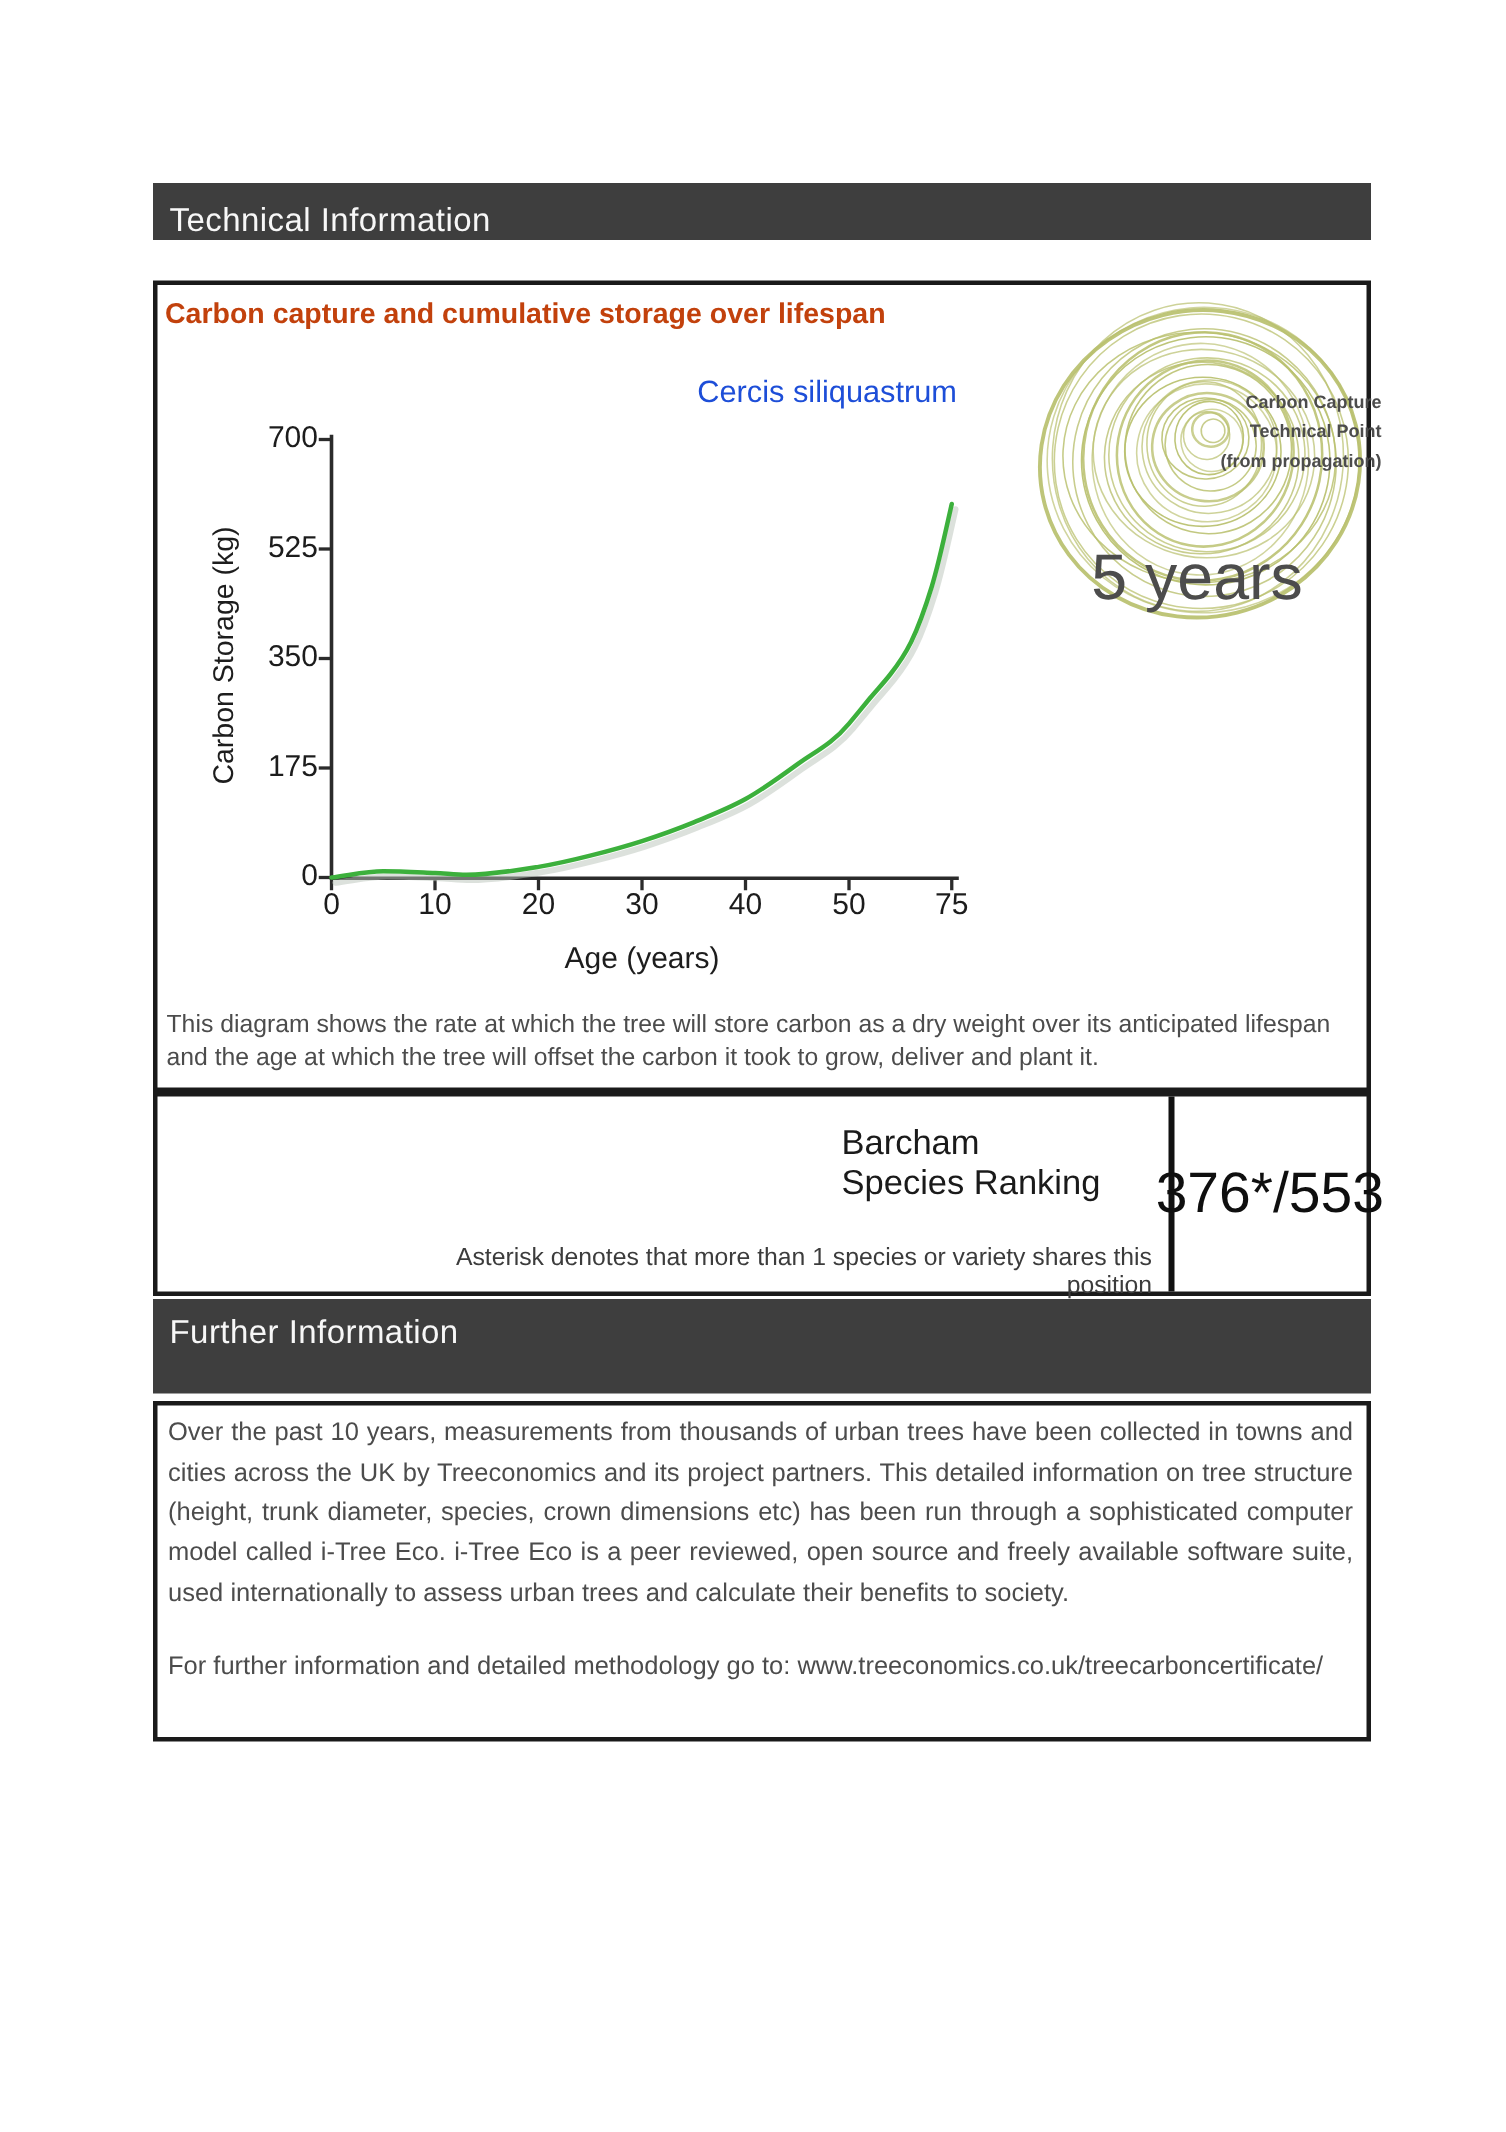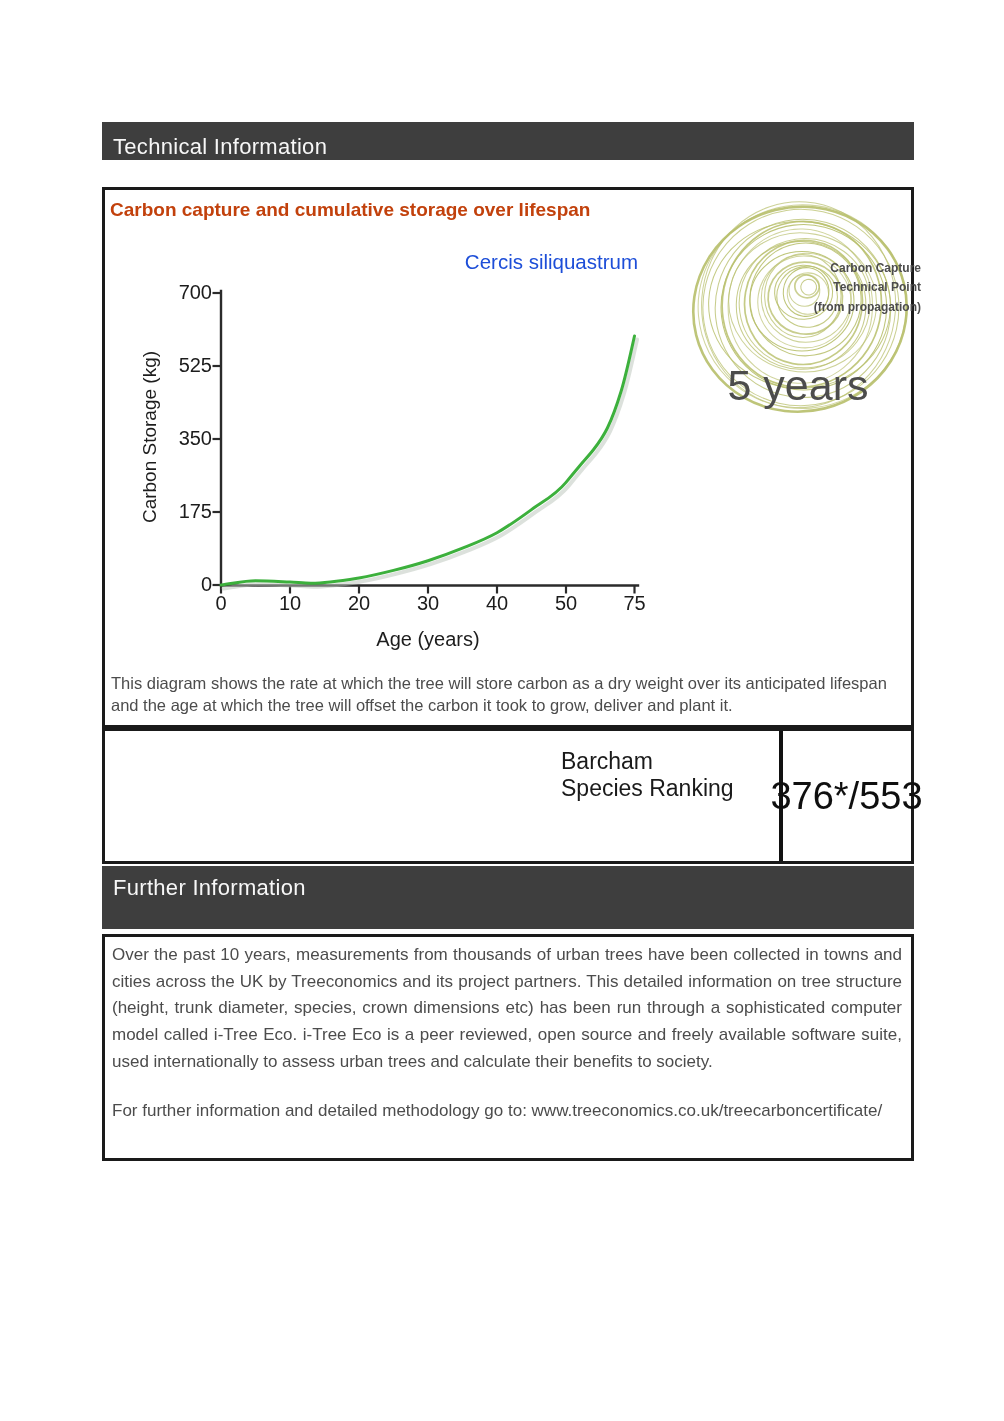--- a/index.html
+++ b/index.html
@@ -157,20 +157,21 @@
 
   <div class="chart-caption">This diagram shows the rate at which the tree will store carbon as a dry weight over its anticipated lifespan and the age at which the tree will offset the carbon it took to grow, deliver and plant it.</div>
 
   <div class="box" id="ranking-box">
     <div class="rank-divider"></div>
   </div>
   <div class="rank-label">
     <div>Barcham</div>
     <div>Species Ranking</div>
   </div>
+  <div class="rank-foot">Asterisk denotes that more than 1 species or variety shares this position</div>
   <div class="rank-value">376*/553</div>
 
   <div class="bar" id="bar-further" style="background: rgb(62, 62, 62); text-align: center;">
     <div class="bar-title">Further Information</div>
   </div>
 
   <div class="box" id="info-box"></div>
   <div class="info-par">Over the past 10 years, measurements from thousands of urban trees have been collected in towns and cities across the UK by Treeconomics and its project partners. This detailed information on tree structure (height, trunk diameter, species, crown dimensions etc) has been run through a sophisticated computer model called i-Tree Eco. i-Tree Eco is a peer reviewed, open source and freely available software suite, used internationally to assess urban trees and calculate their benefits to society.</div>
   <div class="info-link">
     <span>For further information and detailed methodology go to: </span><span>www.treeconomics.co.uk/treecarboncertificate/</span>

